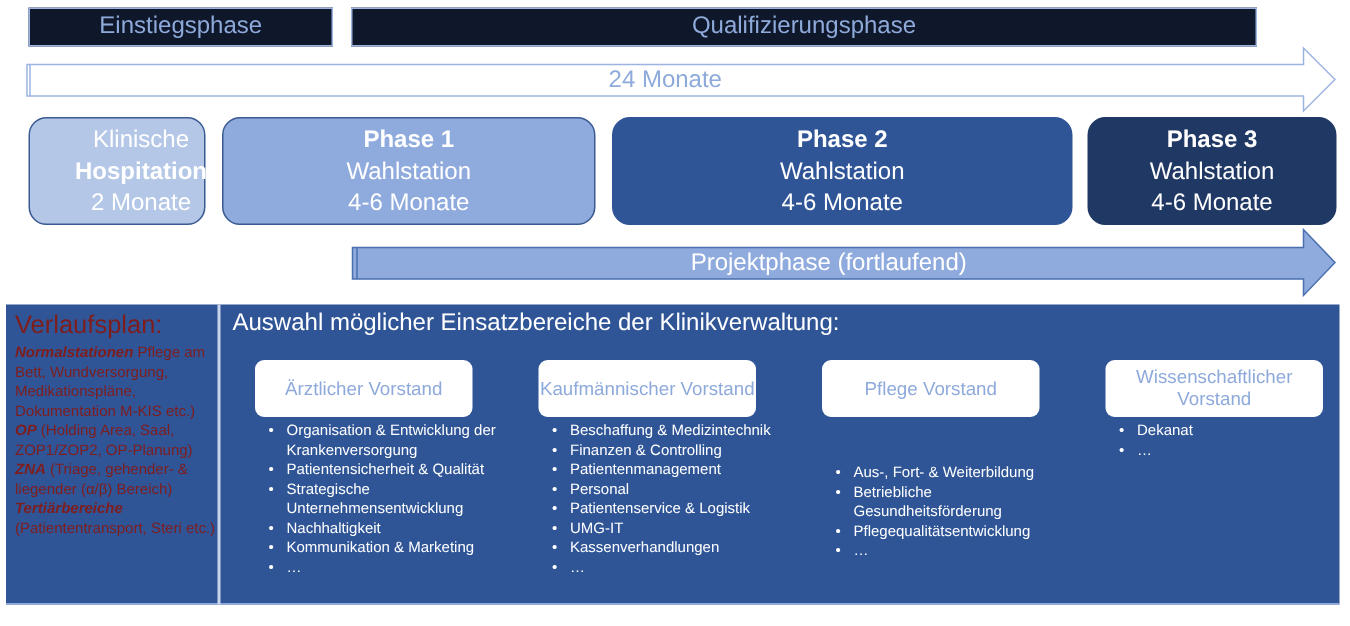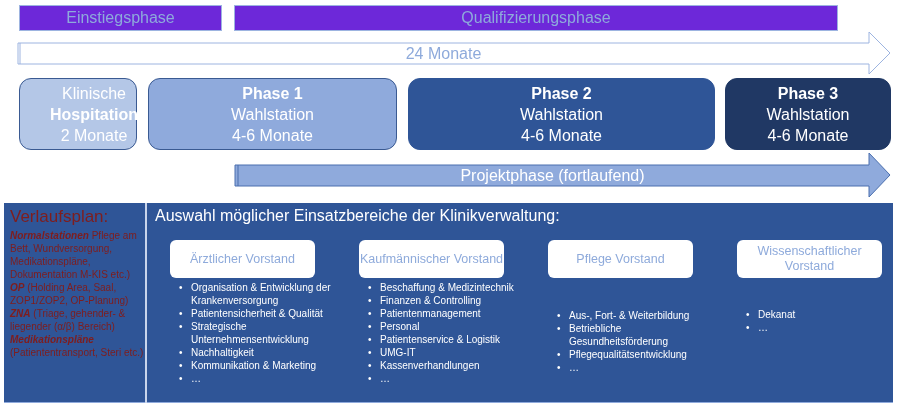--- a/index.html
+++ b/index.html
@@ -1,21 +1,21 @@
 <!DOCTYPE html>
 <html><head>
 <meta charset="utf-8">
 <style>
   * { box-sizing: border-box; margin: 0; padding: 0; }
   html, body { width: 900px; height: 417px; background: #ffffff; overflow: hidden; }
   body { position: relative; font-family: "Liberation Sans", "DejaVu Sans", sans-serif; }
 
   .phase-label-box {
     position: absolute; top: 5px; height: 26px;
-    border: 1px solid #9db4e0; background: #6d28d9;
+    border: 1px solid #9db4e0; background: #0f172a;
     color: #8eaadb; font-size: 16px;
     display: flex; align-items: center; justify-content: center;
   }
   #einstieg { left: 19px; width: 203px; }
   #quali { left: 234px; width: 604px; }
 
   svg.arrows { position: absolute; left: 0; top: 0; width: 900px; height: 417px; }
 
   .arrow-label {
     position: absolute; font-size: 16px;
@@ -66,21 +66,21 @@
 
   .bullets {
     position: absolute; top: 281px; color: #fff; font-size: 10px; line-height: 13px;
     list-style: none;
   }
   .bullets li { position: relative; padding-left: 14px; }
   .bullets li::before { content: "•"; position: absolute; left: 2px; }
   #b0 { left: 177px; width: 165px; }
   #b1 { left: 366px; width: 165px; }
   #b2 { left: 555px; width: 165px; margin-top: 28px; }
-  #b3 { left: 744px; width: 140px; margin-top: 27px; }
+  #b3 { left: 744px; width: 140px; }
 </style>
 </head>
 <body>
 
 <div id="einstieg" class="phase-label-box">Einstiegsphase</div>
 <div id="quali" class="phase-label-box">Qualifizierungsphase</div>
 
 <svg class="arrows" viewBox="0 0 900 417">
   <polygon points="18,43 869,43 869,32 890,53 869,74 869,64 18,64" fill="#ffffff" stroke="#9db4e0" stroke-width="1"></polygon>
   <line x1="20" y1="43" x2="20" y2="64" stroke="#9db4e0" stroke-width="1"></line>
@@ -114,21 +114,21 @@
 
 <div id="panel"></div>
 <div id="panel-divider"></div>
 
 <div id="verlauf">
   <div class="title">Verlaufsplan:</div>
   <div class="body">
     <div><b>Normalstationen</b><span> Pflege am Bett, Wundversorgung, Medikationspläne, Dokumentation M-KIS etc.)</span></div>
     <div><b>OP</b><span> (Holding Area, Saal, ZOP1/ZOP2, OP-Planung)</span></div>
     <div><b>ZNA</b><span> (Triage, gehender- &amp; liegender (α/β) Bereich)</span></div>
-    <div><b>Medikationspläne</b><span> (Patiententransport, Steri etc.)</span></div>
+    <div><b>Tertiärbereiche</b><span> (Patiententransport, Steri etc.)</span></div>
   </div>
 </div>
 
 <div id="auswahl-title">Auswahl möglicher Einsatzbereiche der Klinikverwaltung:</div>
 
 <div id="v0" class="vorstand-box">Ärztlicher Vorstand</div>
 <div id="v1" class="vorstand-box">Kaufmännischer Vorstand</div>
 <div id="v2" class="vorstand-box">Pflege Vorstand</div>
 <div id="v3" class="vorstand-box">Wissenschaftlicher Vorstand</div>
 

